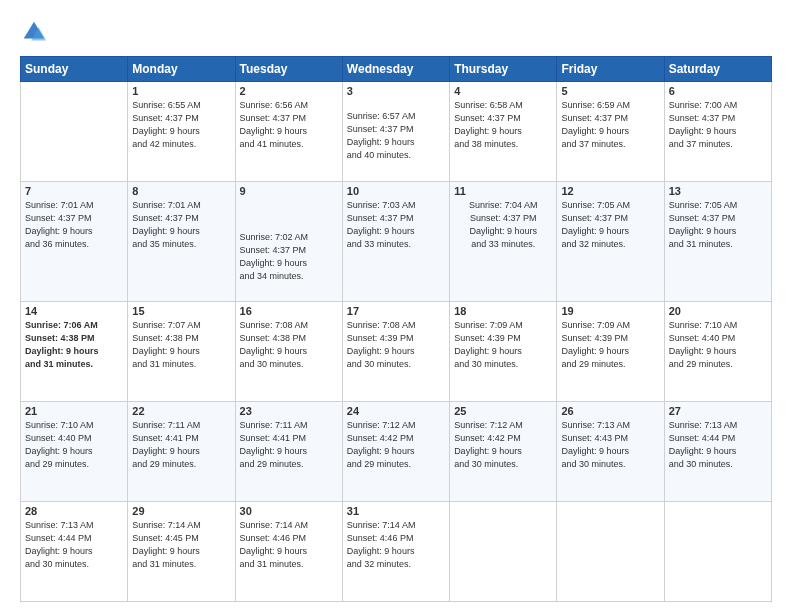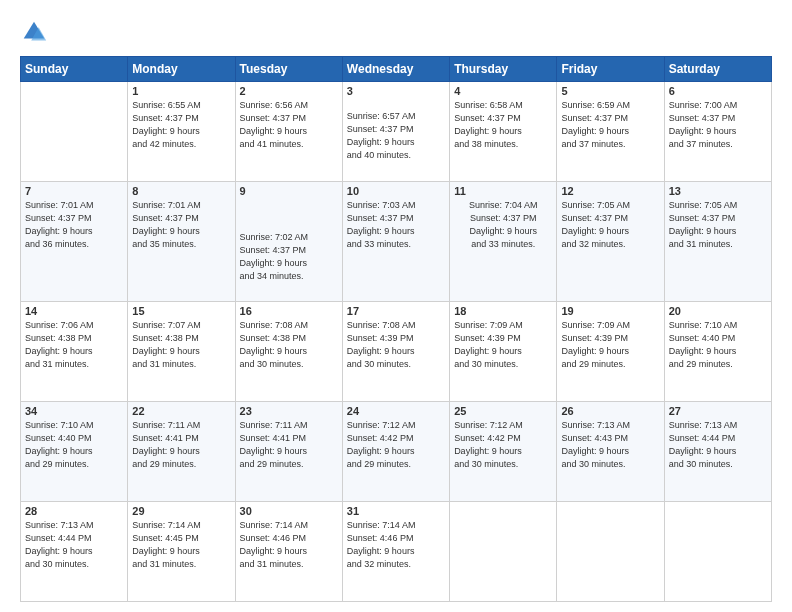--- a/index.html
+++ b/index.html
@@ -235,21 +235,21 @@
             <div class="day-num">13</div>
             <div class="day-info" style="white-space: pre-line;">Sunrise: 7:05 AM
 Sunset: 4:37 PM
 Daylight: 9 hours
 and 31 minutes.</div>
           </td>
         </tr>
         <tr>
           <td>
             <div class="day-num">14</div>
-            <div class="day-info" style="white-space: pre-line;">Sunrise: 7:06 AM
+            <div class="day-info" style="white-space: pre-line; font-weight: bold;">Sunrise: 7:06 AM
 Sunset: 4:38 PM
 Daylight: 9 hours
 and 31 minutes.</div>
           </td>
           <td>
             <div class="day-num">15</div>
             <div class="day-info" style="white-space: pre-line;">Sunrise: 7:07 AM
 Sunset: 4:38 PM
 Daylight: 9 hours
 and 31 minutes.</div>
@@ -285,21 +285,21 @@
           <td>
             <div class="day-num">20</div>
             <div class="day-info" style="white-space: pre-line;">Sunrise: 7:10 AM
 Sunset: 4:40 PM
 Daylight: 9 hours
 and 29 minutes.</div>
           </td>
         </tr>
         <tr>
           <td>
-            <div class="day-num">34</div>
+            <div class="day-num">21</div>
             <div class="day-info" style="white-space: pre-line;">Sunrise: 7:10 AM
 Sunset: 4:40 PM
 Daylight: 9 hours
 and 29 minutes.</div>
           </td>
           <td>
             <div class="day-num">22</div>
             <div class="day-info" style="white-space: pre-line;">Sunrise: 7:11 AM
 Sunset: 4:41 PM
 Daylight: 9 hours

